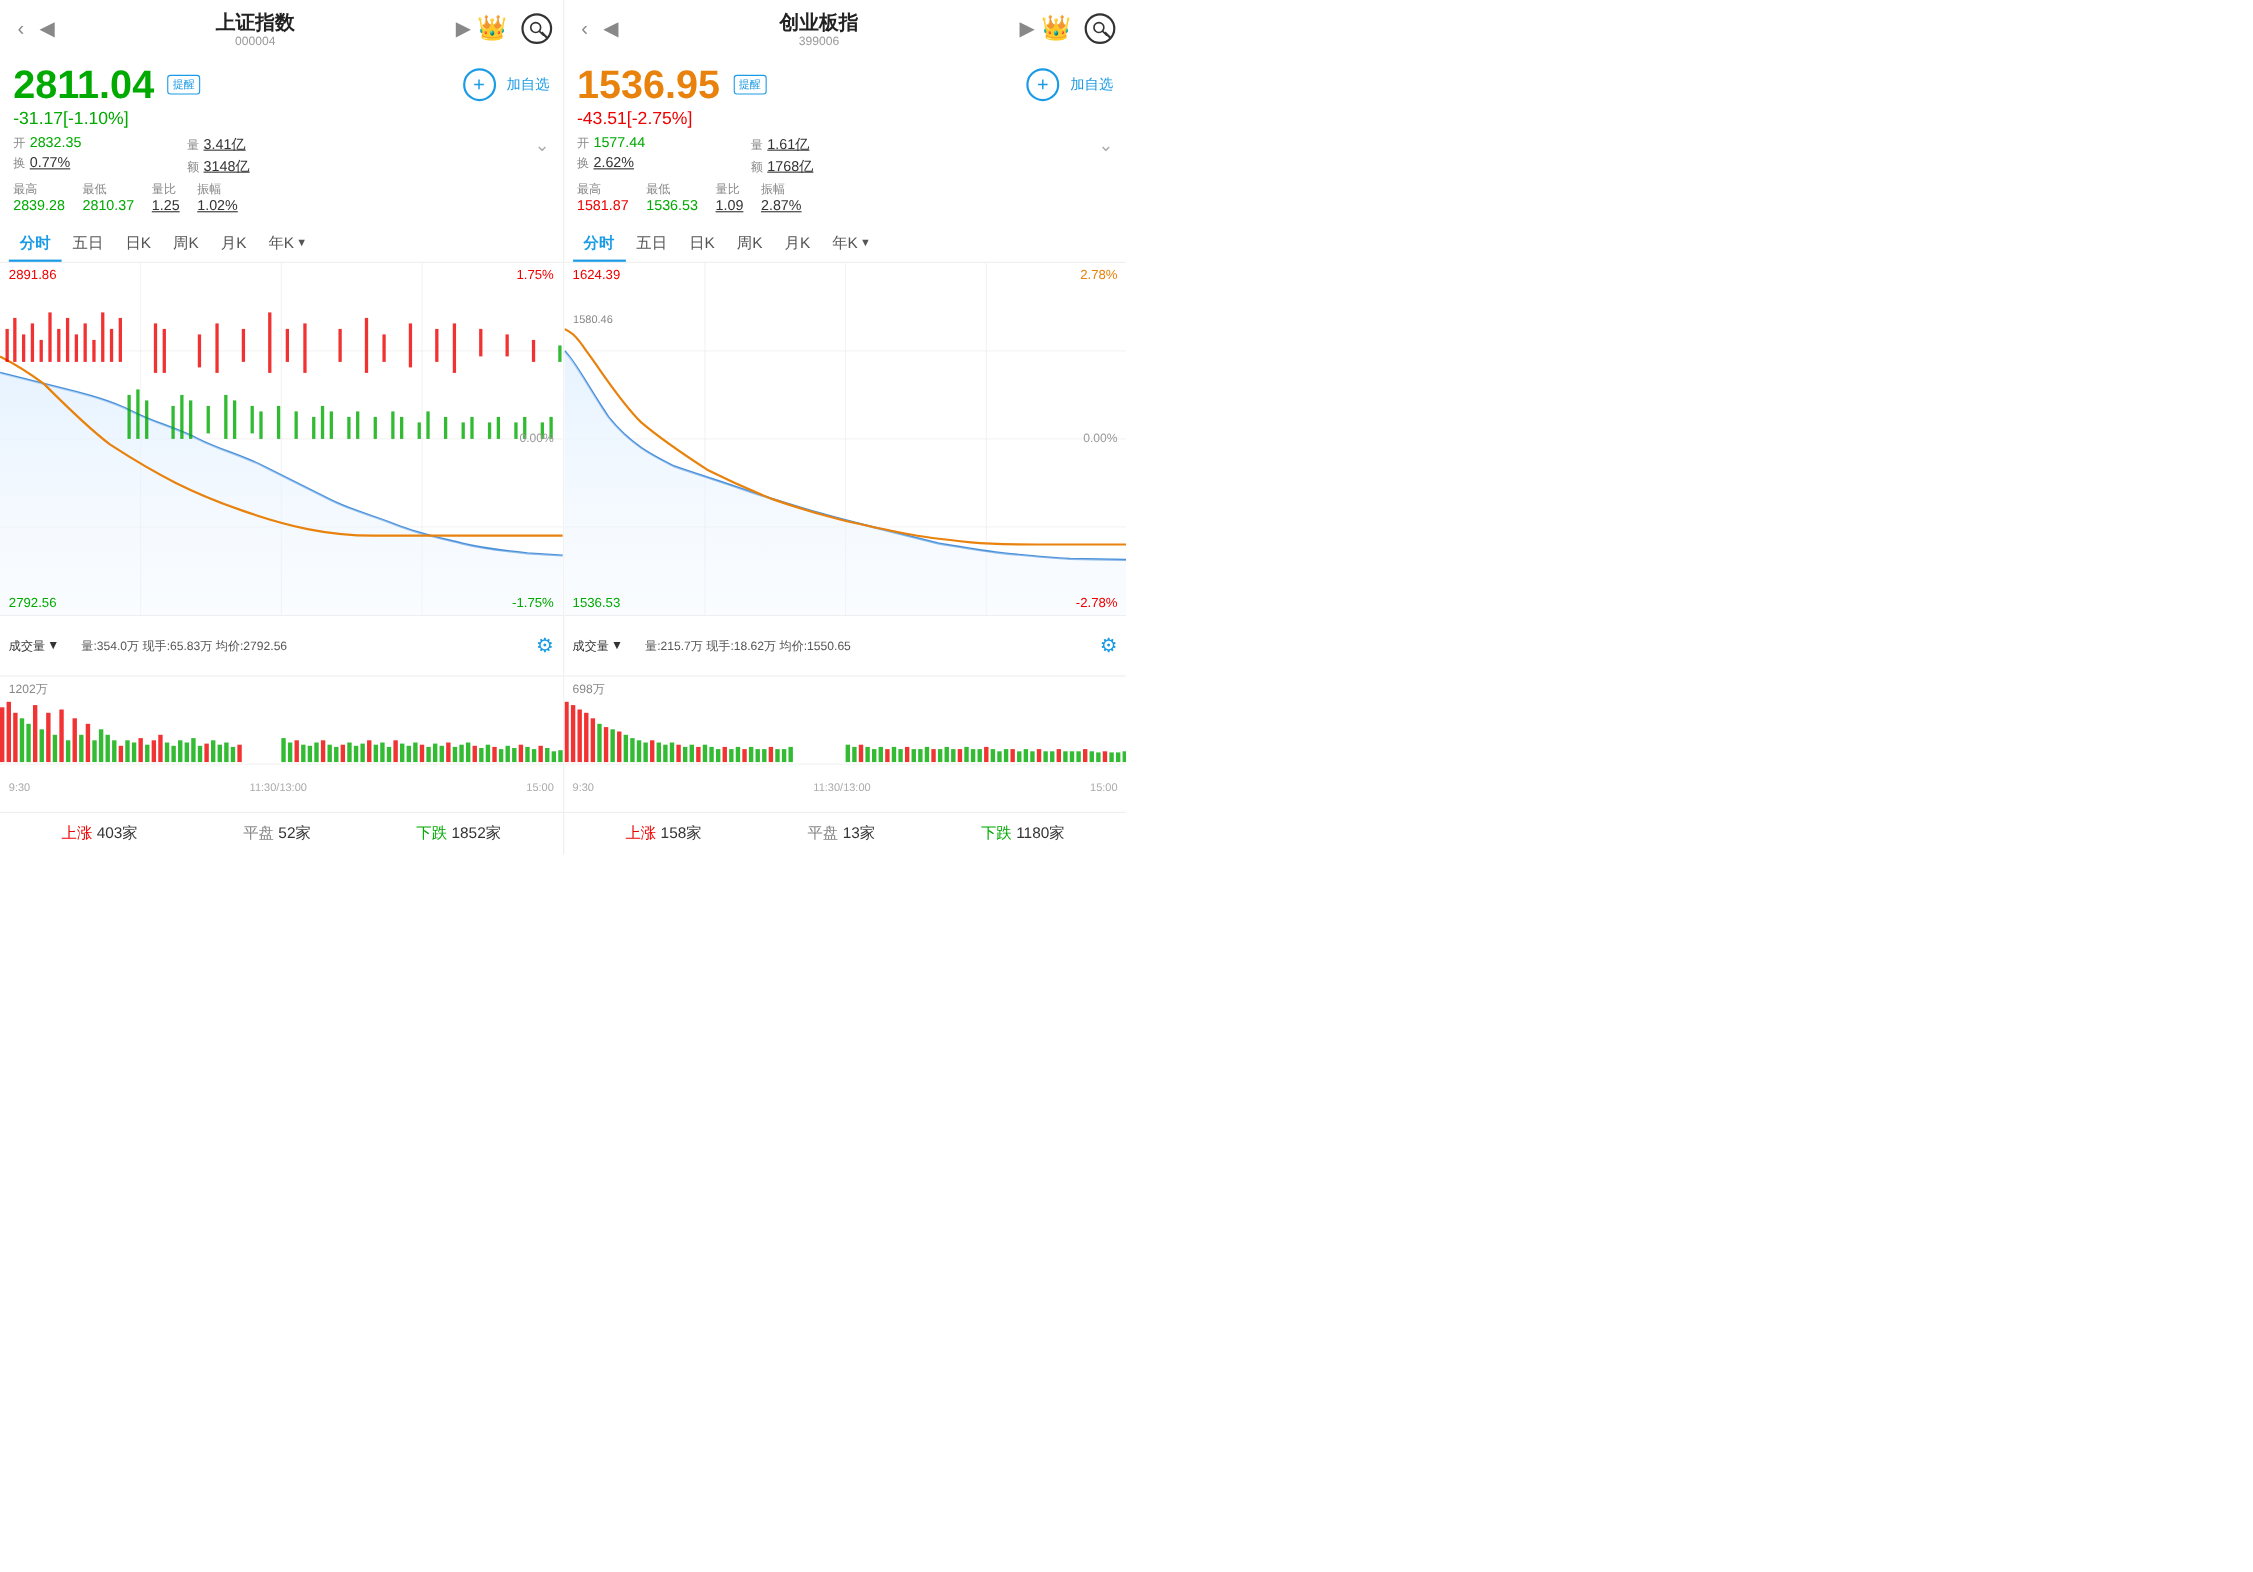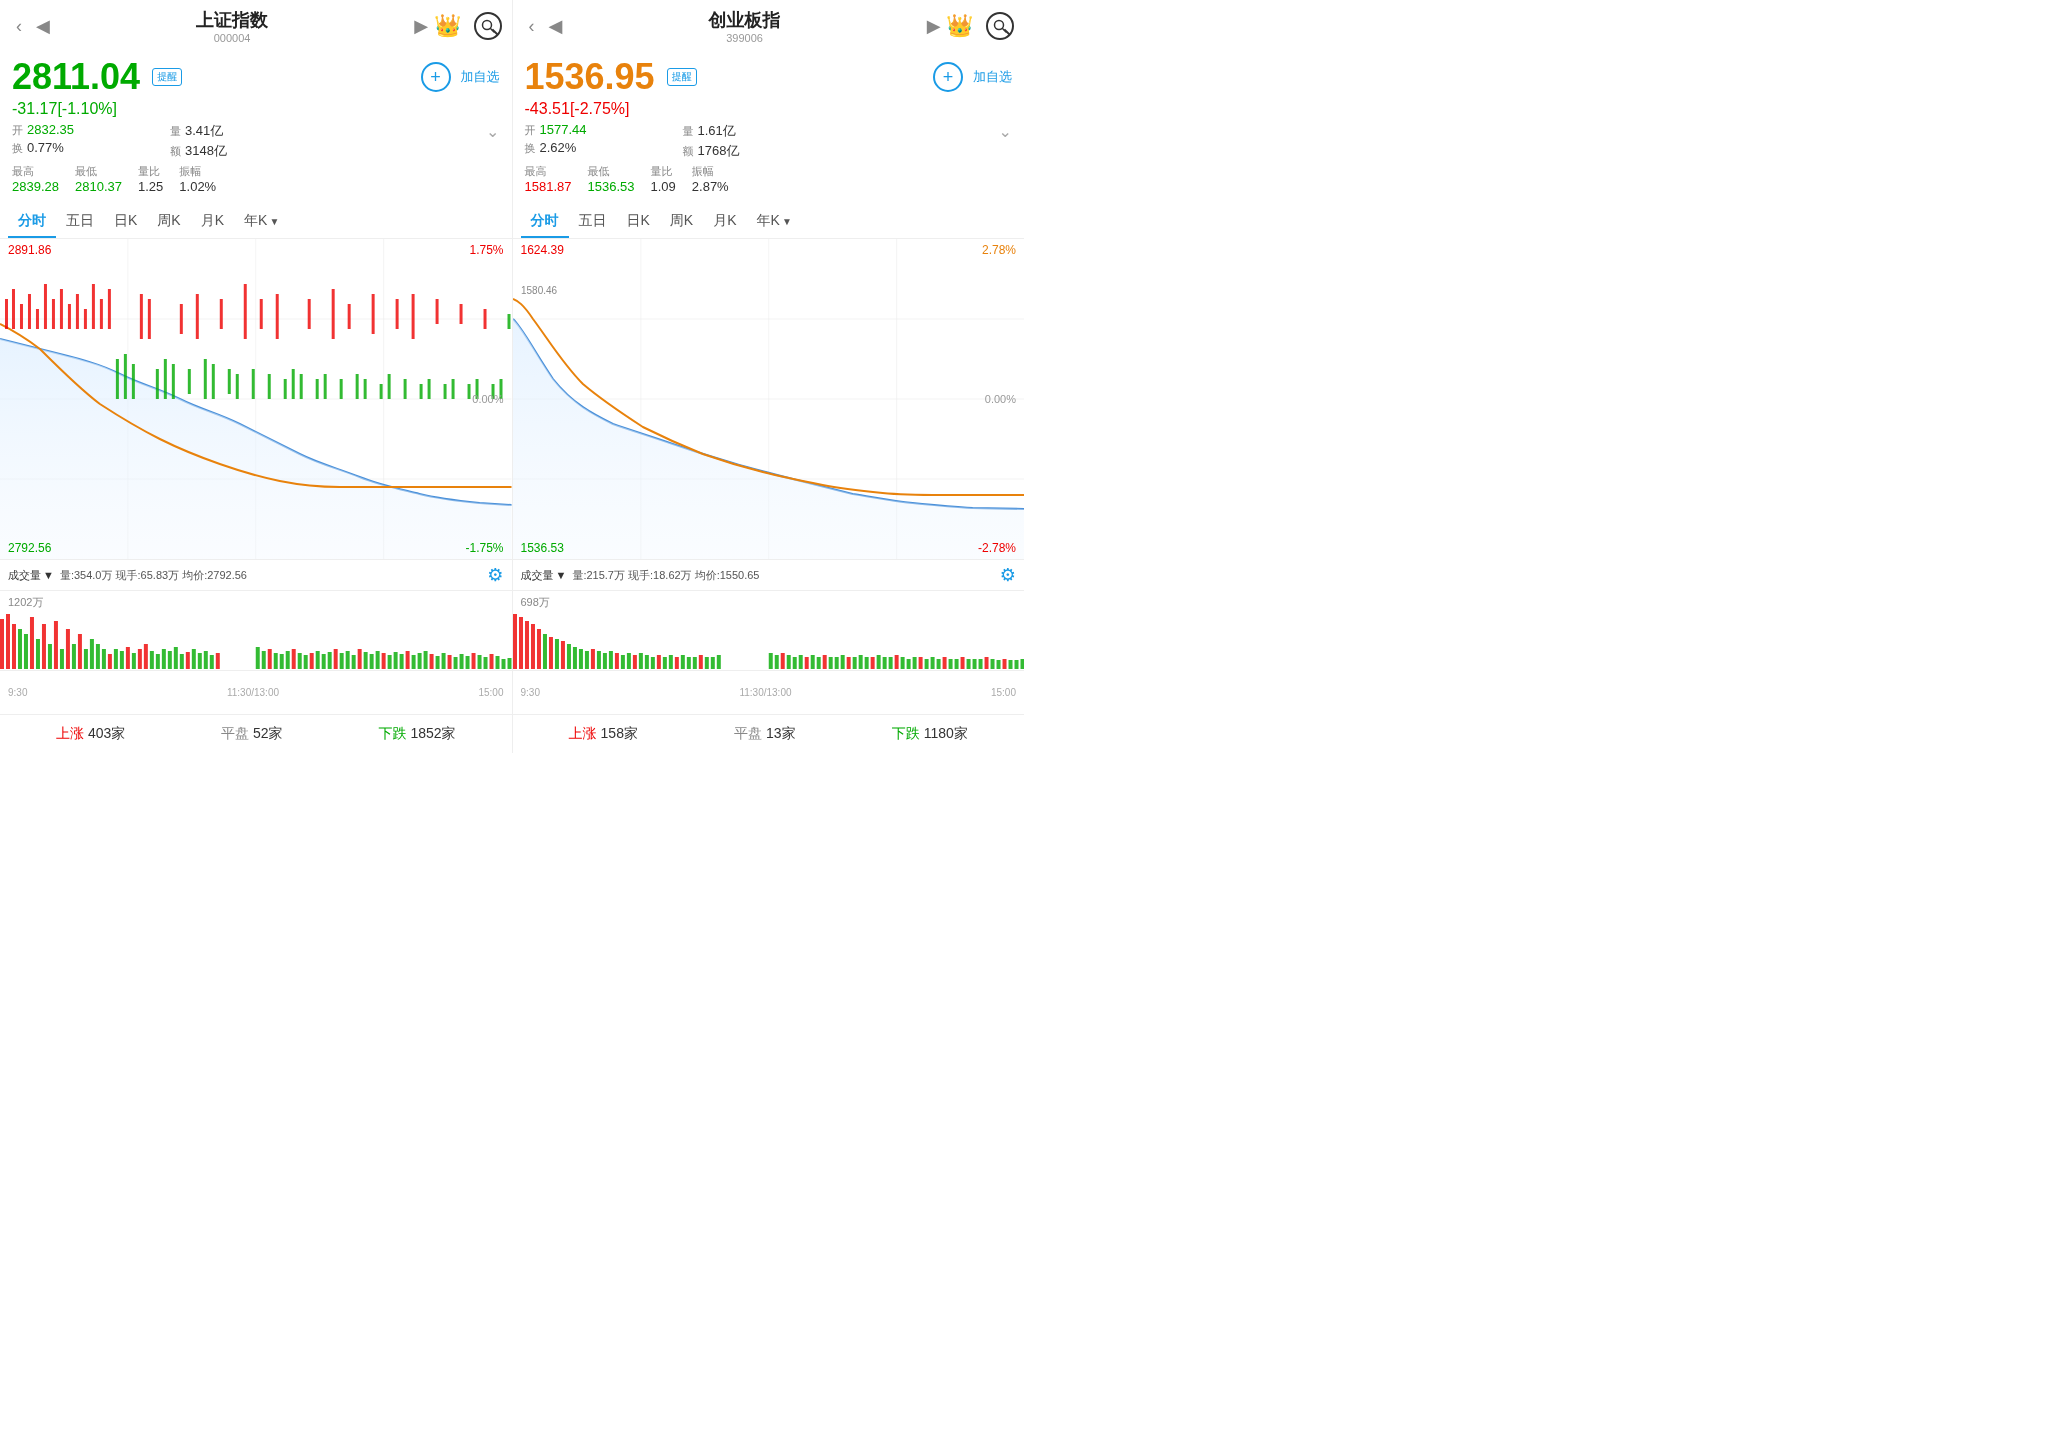--- a/index.html
+++ b/index.html
@@ -138,21 +138,21 @@
     }
     .detail-label {
       color: #888;
       font-size: 11px;
     }
     .detail-value {
       color: #00aa00;
       font-size: 13px;
       font-weight: 500;
     }
-    .detail-value.black { color: #333; }
+    .detail-value.black { color: #333; text-decoration: underline; }
     .arrow-down-icon {
       color: #aaa;
       font-size: 16px;
       cursor: pointer;
     }
 
     
     .tabs-row {
       display: flex;
       align-items: flex-start;
@@ -235,25 +235,25 @@
     }
     .chart-svg {
       width: 100%;
       height: 100%;
     }
 
     
     .volume-bar {
       display: flex;
       align-items: center;
-      padding: 4px 8px;
+      padding: 16px 8px;
       border-top: 1px solid #eee;
       font-size: 11px;
       color: #555;
-      gap: 6px;
+      gap: 20px;
     }
     .vol-label {
       display: flex;
       align-items: center;
       gap: 2px;
       color: #333;
       font-weight: 500;
       cursor: pointer;
     }
     .settings-icon {

